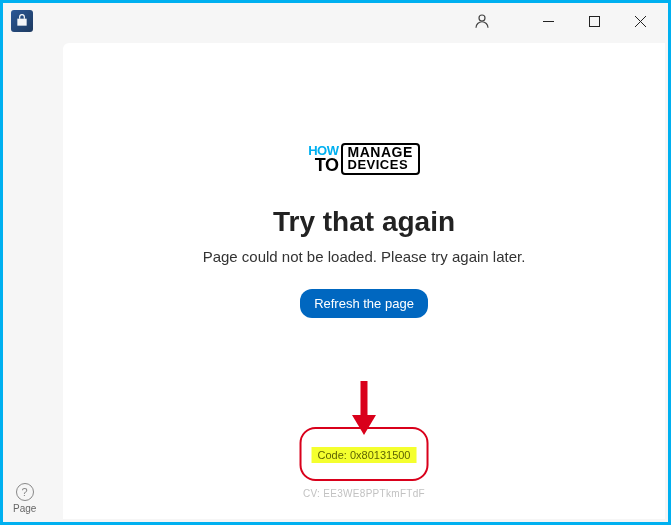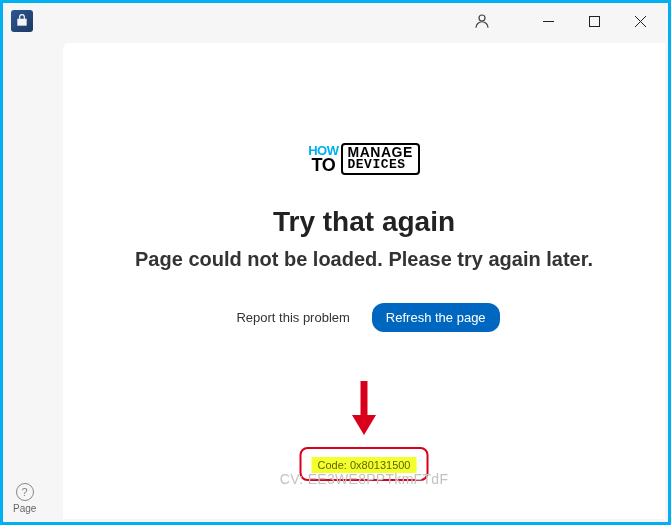--- a/index.html
+++ b/index.html
@@ -89,21 +89,21 @@
     }
     .watermark {
       margin-bottom: 14px;
       display: flex;
       align-items: center;
       gap: 2px;
     }
     .wm-left {
       display: flex;
       flex-direction: column;
-      align-items: center;
+      align-items: flex-end;
       line-height: 0.9;
     }
     .wm-how {
       color: #00b0f0;
       font-weight: 800;
       font-size: 13px;
       letter-spacing: -0.5px;
     }
     .wm-to {
       color: #000;
@@ -121,34 +121,33 @@
     }
     .wm-manage {
       font-weight: 700;
       font-size: 14px;
       letter-spacing: 0.5px;
     }
     .wm-devices {
       font-weight: 800;
       font-size: 13px;
       letter-spacing: 0.5px;
-      font-family: Liberation Mono, monospace;
     }
     .heading {
       font-size: 28px;
       font-weight: 600;
       color: #222;
       margin-bottom: 10px;
       margin-top: 17px;
     }
     .subtext {
-      font-size: 20px;
+      font-size: 15px;
       color: #333;
-      margin-bottom: 32px;
-      font-weight: 700;
+      margin-bottom: 24px;
+      font-weight: 400;
     }
     .button-row {
       display: flex;
       align-items: center;
       gap: 14px;
     }
     .link-button {
       font-size: 13px;
       color: #333;
       cursor: pointer;
@@ -171,36 +170,36 @@
     }
     .arrow-annotation svg {
       display: block;
     }
     .code-highlight {
       position: absolute;
       left: 50%;
       transform: translateX(-50%);
       bottom: 38px;
       border: 2px solid #d9001b;
-      border-radius: 8px;
-      padding: 6px 10px;
+      border-radius: 16px;
+      padding: 16px 10px;
     }
     .code-text {
       background: #f4ff2e;
       color: #5d6303;
       font-size: 11px;
       padding: 2px 6px;
       font-weight: 500;
     }
     .cv-text {
       position: absolute;
       left: 50%;
       transform: translateX(-50%);
-      bottom: 32px;
-      font-size: 14px;
+      bottom: 20px;
+      font-size: 10px;
       color: #c2c2c2;
       letter-spacing: 0.3px;
     }
     .help-area {
       position: absolute;
       left: 10px;
       bottom: 8px;
       display: flex;
       flex-direction: column;
       align-items: center;
@@ -273,21 +272,20 @@
       <div class="wm-right">
         <span class="wm-manage">MANAGE</span>
         <span class="wm-devices">DEVICES</span>
       </div>
     </div>
 
     <h1 class="heading">Try that again</h1>
     <p class="subtext">Page could not be loaded. Please try again later.</p>
 
     <div class="button-row">
-      <span class="link-button">Report this problem</span>
       <button class="primary-button">Refresh the page</button>
     </div>
 
     <div class="arrow-annotation">
       <svg width="30" height="56" viewBox="0 0 30 56">
         <line x1="15" y1="2" x2="15" y2="40" stroke="#d9001b" stroke-width="7"></line>
         <polygon points="15,56 3,36 27,36" fill="#d9001b"></polygon>
       </svg>
     </div>
 

